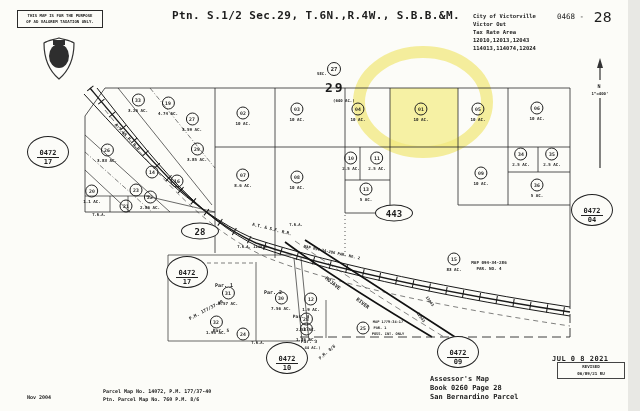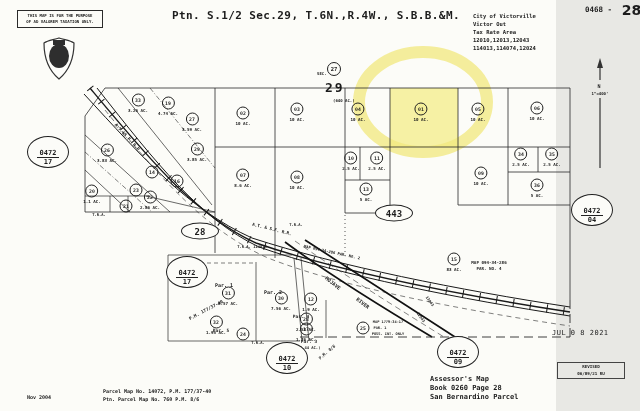--- a/index.html
+++ b/index.html
@@ -1,25 +1,25 @@
 <!DOCTYPE html>
 <html><head>
 <meta charset="utf-8">
 <style>
   html,body{margin:0;padding:0;}
   body{width:640px;height:411px;overflow:hidden;background:#e8e8e4;}
-  .sheet{position:relative;width:556px;height:411px;background:#fcfcf8;font-family:"DejaVu Sans Mono","Liberation Mono",monospace;color:#1c1c1c;}
+  .sheet{position:relative;width:628px;height:411px;background:#fcfcf8;font-family:"DejaVu Sans Mono","Liberation Mono",monospace;color:#1c1c1c;}
   svg.linework{position:absolute;left:0;top:0;}
   .abs{position:absolute;white-space:nowrap;}
   .ctr{transform:translate(-50%,-50%);}
   
   .disclaimer{left:17px;top:10px;width:82px;border:1px solid #2a2a2a;padding:2px 1px;text-align:center;font-size:4px;font-weight:bold;line-height:1.5;}
   .title{left:172px;top:9px;font-size:11px;font-weight:bold;letter-spacing:.4px;}
   .cityblock{left:473px;top:13px;font-size:5.5px;font-weight:bold;line-height:1.45;}
-  .bookpage{left:557px;top:0;font-weight:bold;margin-left:28px;}
+  .bookpage{left:557px;top:7px;font-weight:normal;}
   .bookpage .pre{font-size:7.5px;vertical-align:3px;}
   .bookpage .num{font-size:14px;font-family:"DejaVu Sans",sans-serif;}
   
   .seccirc{left:327px;top:62px;width:12px;height:12px;border:.9px solid #222;border-radius:50%;font-size:5.5px;font-weight:bold;display:flex;align-items:center;justify-content:center;}
   .seclbl{left:317px;top:71px;font-size:4px;font-weight:bold;}
   .secnum{left:325px;top:80px;font-size:13px;font-weight:bold;letter-spacing:2px;}
   .secac{left:333px;top:98px;font-size:4px;font-weight:bold;}
   
   .north-n{left:599px;top:86px;font-size:5px;font-weight:bold;}
   .north-s{left:599px;top:92px;font-size:4px;font-weight:bold;}
@@ -28,21 +28,21 @@
   .pcirc{width:11px;height:11px;border:.8px solid #222;border-radius:50%;font-size:4.8px;font-weight:bold;display:flex;align-items:center;justify-content:center;background:transparent;}
   .pac{font-size:4.2px;font-weight:bold;white-space:nowrap;}
   
   .mlabel{position:absolute;font-weight:bold;white-space:nowrap;}
   
   .pageref{position:absolute;width:40px;height:30px;border:1.2px solid #222;border-radius:50%;display:flex;flex-direction:column;align-items:center;justify-content:center;transform:translate(-50%,-50%);background:#fcfcf8;}
   .pageref .bk{font-size:7px;font-weight:bold;border-bottom:.9px solid #222;padding:0 3px;line-height:1.2;margin-top:12px;}
   .pageref .pg{font-size:7px;font-weight:bold;line-height:1.25;}
   .roadoval{position:absolute;min-width:30px;height:15px;padding:0 3px;border:1.1px solid #222;border-radius:50%;display:flex;align-items:center;justify-content:center;font-size:9px;font-weight:bold;transform:translate(-50%,-50%);background:#fcfcf8;}
   
-  .datestamp{left:552px;top:329px;font-size:7px;font-weight:normal;letter-spacing:.5px;}
+  .datestamp{left:552px;top:355px;font-size:7px;font-weight:bold;letter-spacing:.5px;}
   .revbox{left:557px;top:362px;width:66px;border:1px solid #444;text-align:center;font-size:4.2px;font-weight:bold;line-height:1.6;padding:1px 0;}
   .assessor{left:430px;top:375px;font-size:7px;font-weight:bold;line-height:1.25;}
   .footmaps{left:103px;top:388px;font-size:5px;font-weight:bold;line-height:1.5;}
   .footdate{left:27px;top:394px;font-size:5px;font-weight:bold;}
 </style>
 </head>
 <body>
 
 <div class="sheet">
 

